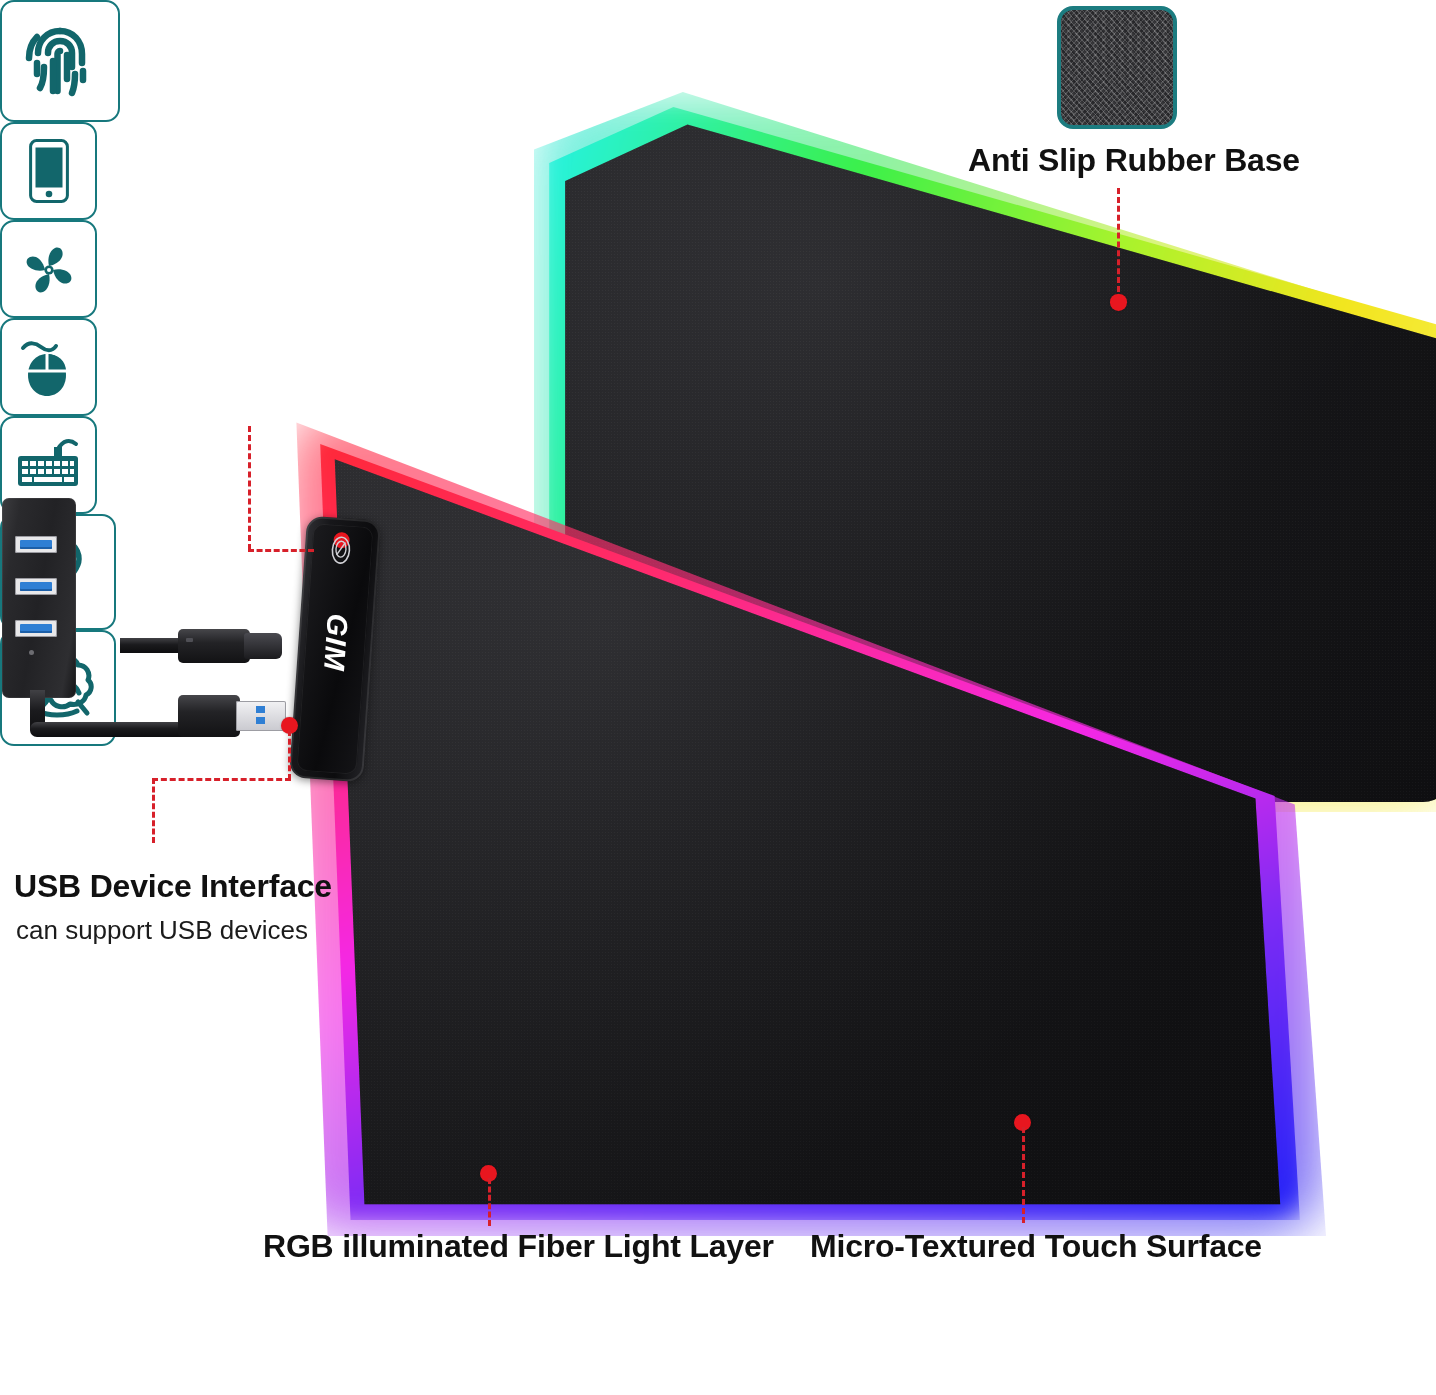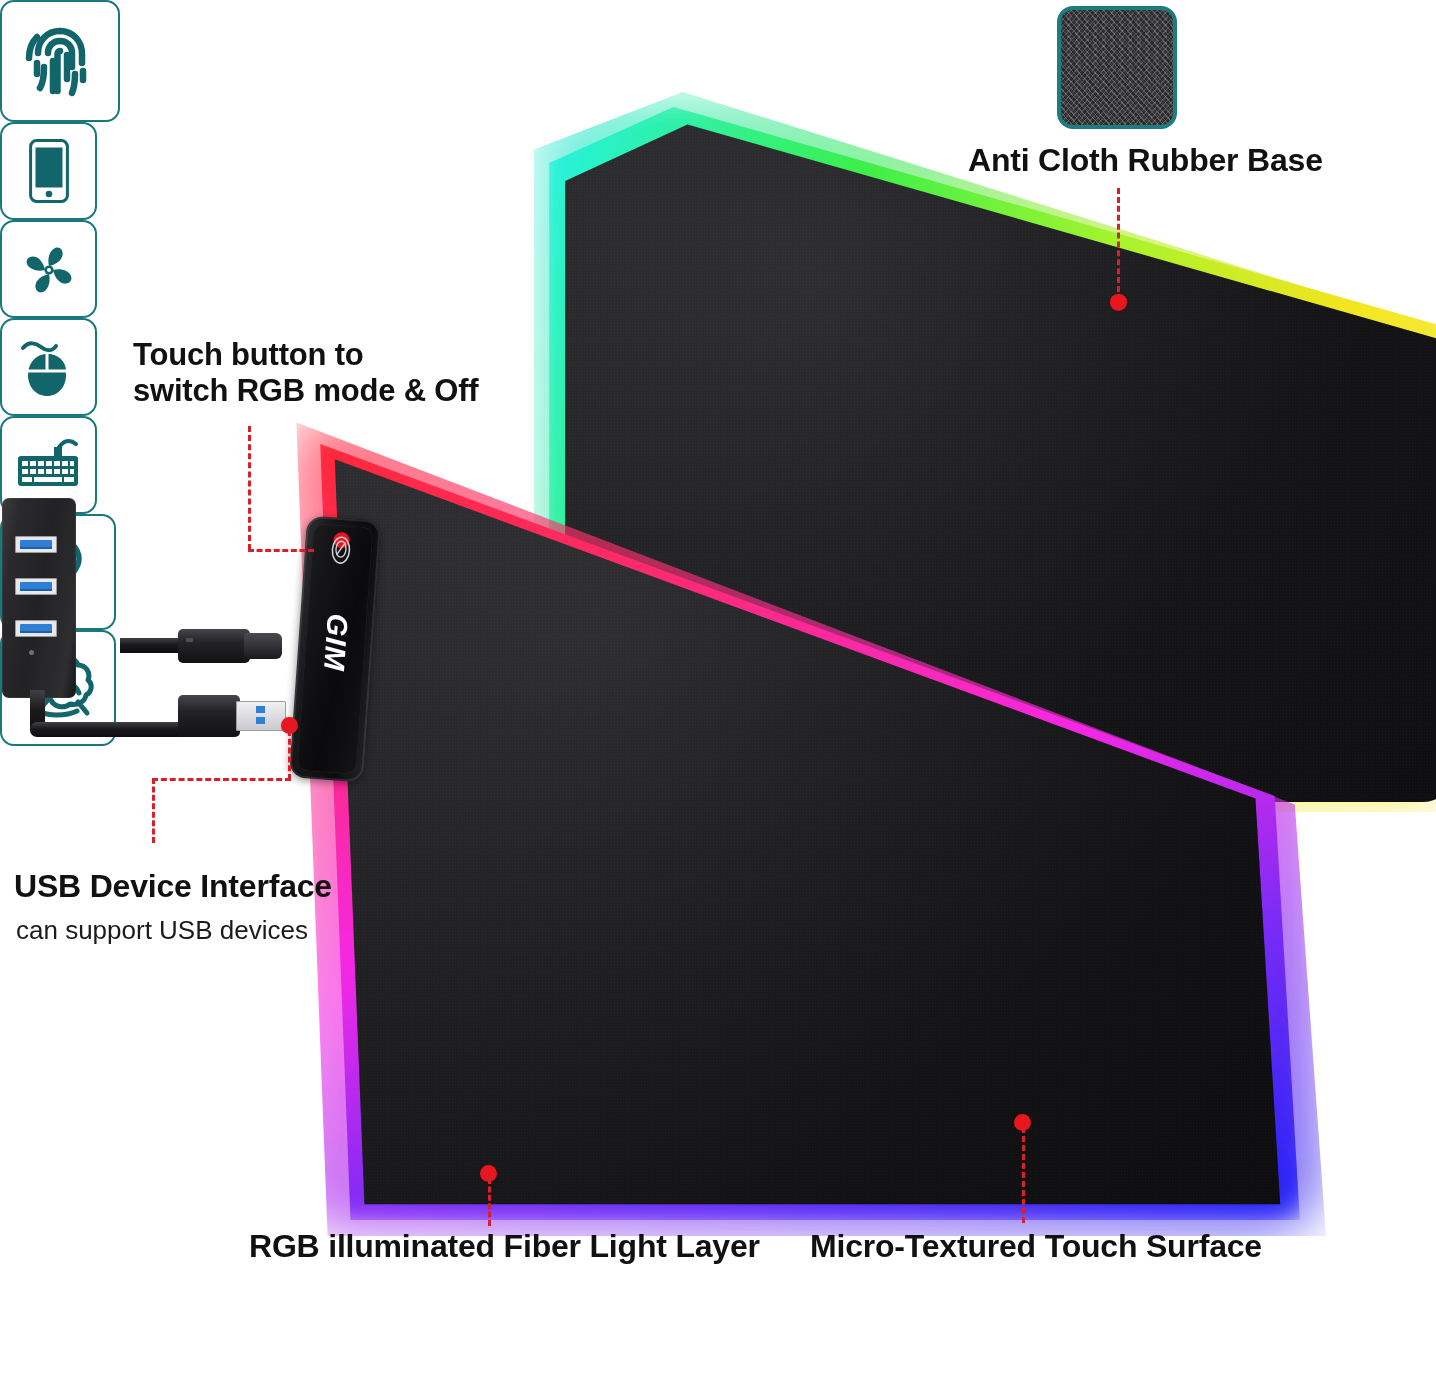--- a/index.html
+++ b/index.html
@@ -250,29 +250,27 @@
         <path d="M19 45v11"></path>
         <path d="M11 40c0-9 3-16 8-21"></path>
         <path d="M26 49c0 10-1 16-4 21"></path>
         <path d="M35 43v30"></path>
         <path d="M57 56c0 9-1 14-3 19"></path>
         <path d="M65 53v9"></path>
       </svg>
     </span>
   </div>
 
-  <div class="abs label" style="left:133px;top:337px;width:400px;font-size:31px;">Touch button to
-switch RGB mode &amp; Off</div>
 
   <div class="abs dash-v" style="left:248px;top:426px;height:124px;"></div>
   <div class="abs dash-h" style="left:248px;top:549px;width:66px;"></div>
 
   <div class="swatch" style="position:absolute;left:1057px;top:6px;width:120px;height:123px;"></div>
 
-  <div class="abs label" style="left:968px;top:142px;width:430px;font-size:32px;">Anti Cloth Rubber Base</div>
+  <div class="abs label" style="left:968px;top:142px;width:430px;font-size:32px;">Anti Slip Rubber Base</div>
 
   <div class="abs dash-v" style="left:1117px;top:188px;height:104px;"></div>
   <div class="abs dot teardrop" style="left:1110px;top:294px;"></div>
 
   <div class="abs dot" style="left:281px;top:717px;"></div>
   <div class="abs dash-v" style="left:288px;top:730px;height:50px;"></div>
   <div class="abs dash-h" style="left:152px;top:778px;width:139px;"></div>
   <div class="abs dash-v" style="left:152px;top:778px;height:65px;"></div>
 
   <div class="abs label" style="left:14px;top:868px;width:430px;font-size:32px;">USB Device Interface</div>
@@ -338,21 +336,21 @@
             <rect x="20" y="42" width="28" height="5"></rect>
           <rect x="50" y="42" width="10" height="5"></rect>
         </g>
       </svg>
     </span>
   </div>
 
   <div class="abs dot" style="left:480px;top:1165px;"></div>
   <div class="abs dash-v" style="left:488px;top:1178px;height:48px;"></div>
 
-  <div class="abs label" style="left:249px;top:1228px;width:560px;font-size:32px;">RGB illuminated Fiber Light Layer</div>
+  <div class="abs label" style="left:263px;top:1228px;width:560px;font-size:32px;">RGB illuminated Fiber Light Layer</div>
 
   <div class="tile" style="left:459px;top:1279px;width:116px;height:116px;">
     <span>
       <svg width="62" height="78" viewBox="0 0 62 78" fill="none" stroke="#12666b" stroke-width="5.5" stroke-linecap="round" stroke-linejoin="round">
         <path d="M31 6c-12 0-21 9-21 20 0 8 5 12 8 17 2 3 3 6 3 9h20c0-3 1-6 3-9 3-5 8-9 8-17C52 15 43 6 31 6z"></path>
         <path d="M26 17c-5 2-8 6-8 11"></path>
         <path d="M21 60h20"></path>
         <path d="M24 69h14"></path>
       </svg>
     </span>

